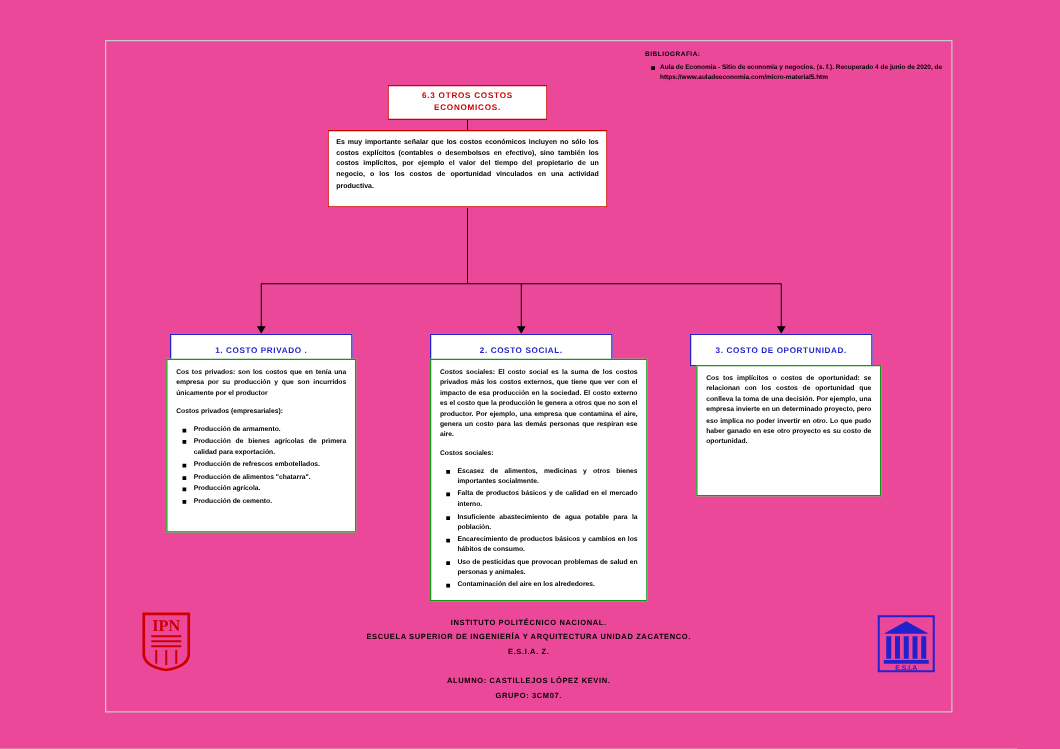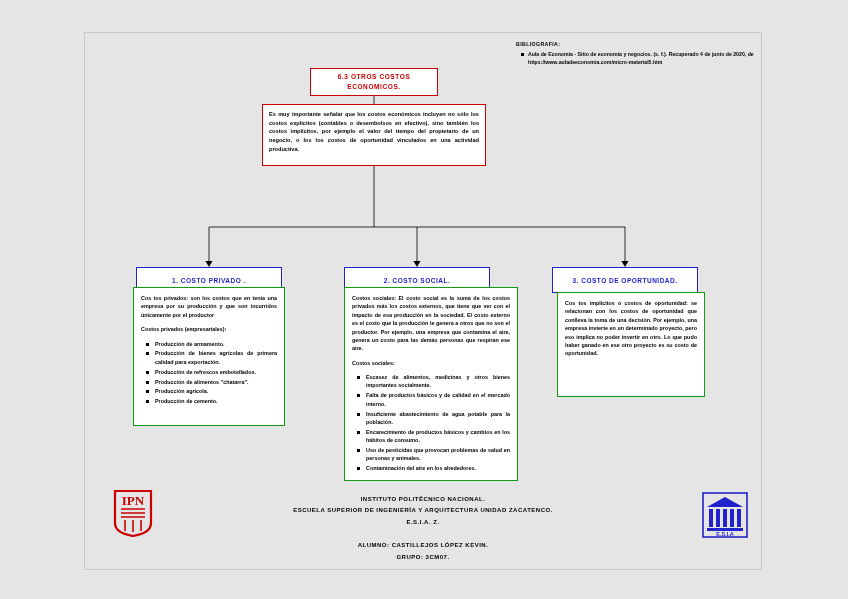--- a/index.html
+++ b/index.html
@@ -12,21 +12,21 @@
     height: 599px;
     font-family: "Liberation Sans", sans-serif;
     position: relative;
     overflow: hidden;
   }
   #page {
     position: absolute;
     left: 0; top: 0;
     width: 848px;
     height: 599px;
-    background: #e5e5e5;
+    background: #ec4899;
   }
   .page-border {
     position: absolute;
     left: 84px;
     top: 32px;
     width: 678px;
     height: 538px;
     border: 1px solid #c8c8c8;
     box-sizing: border-box;
   }

